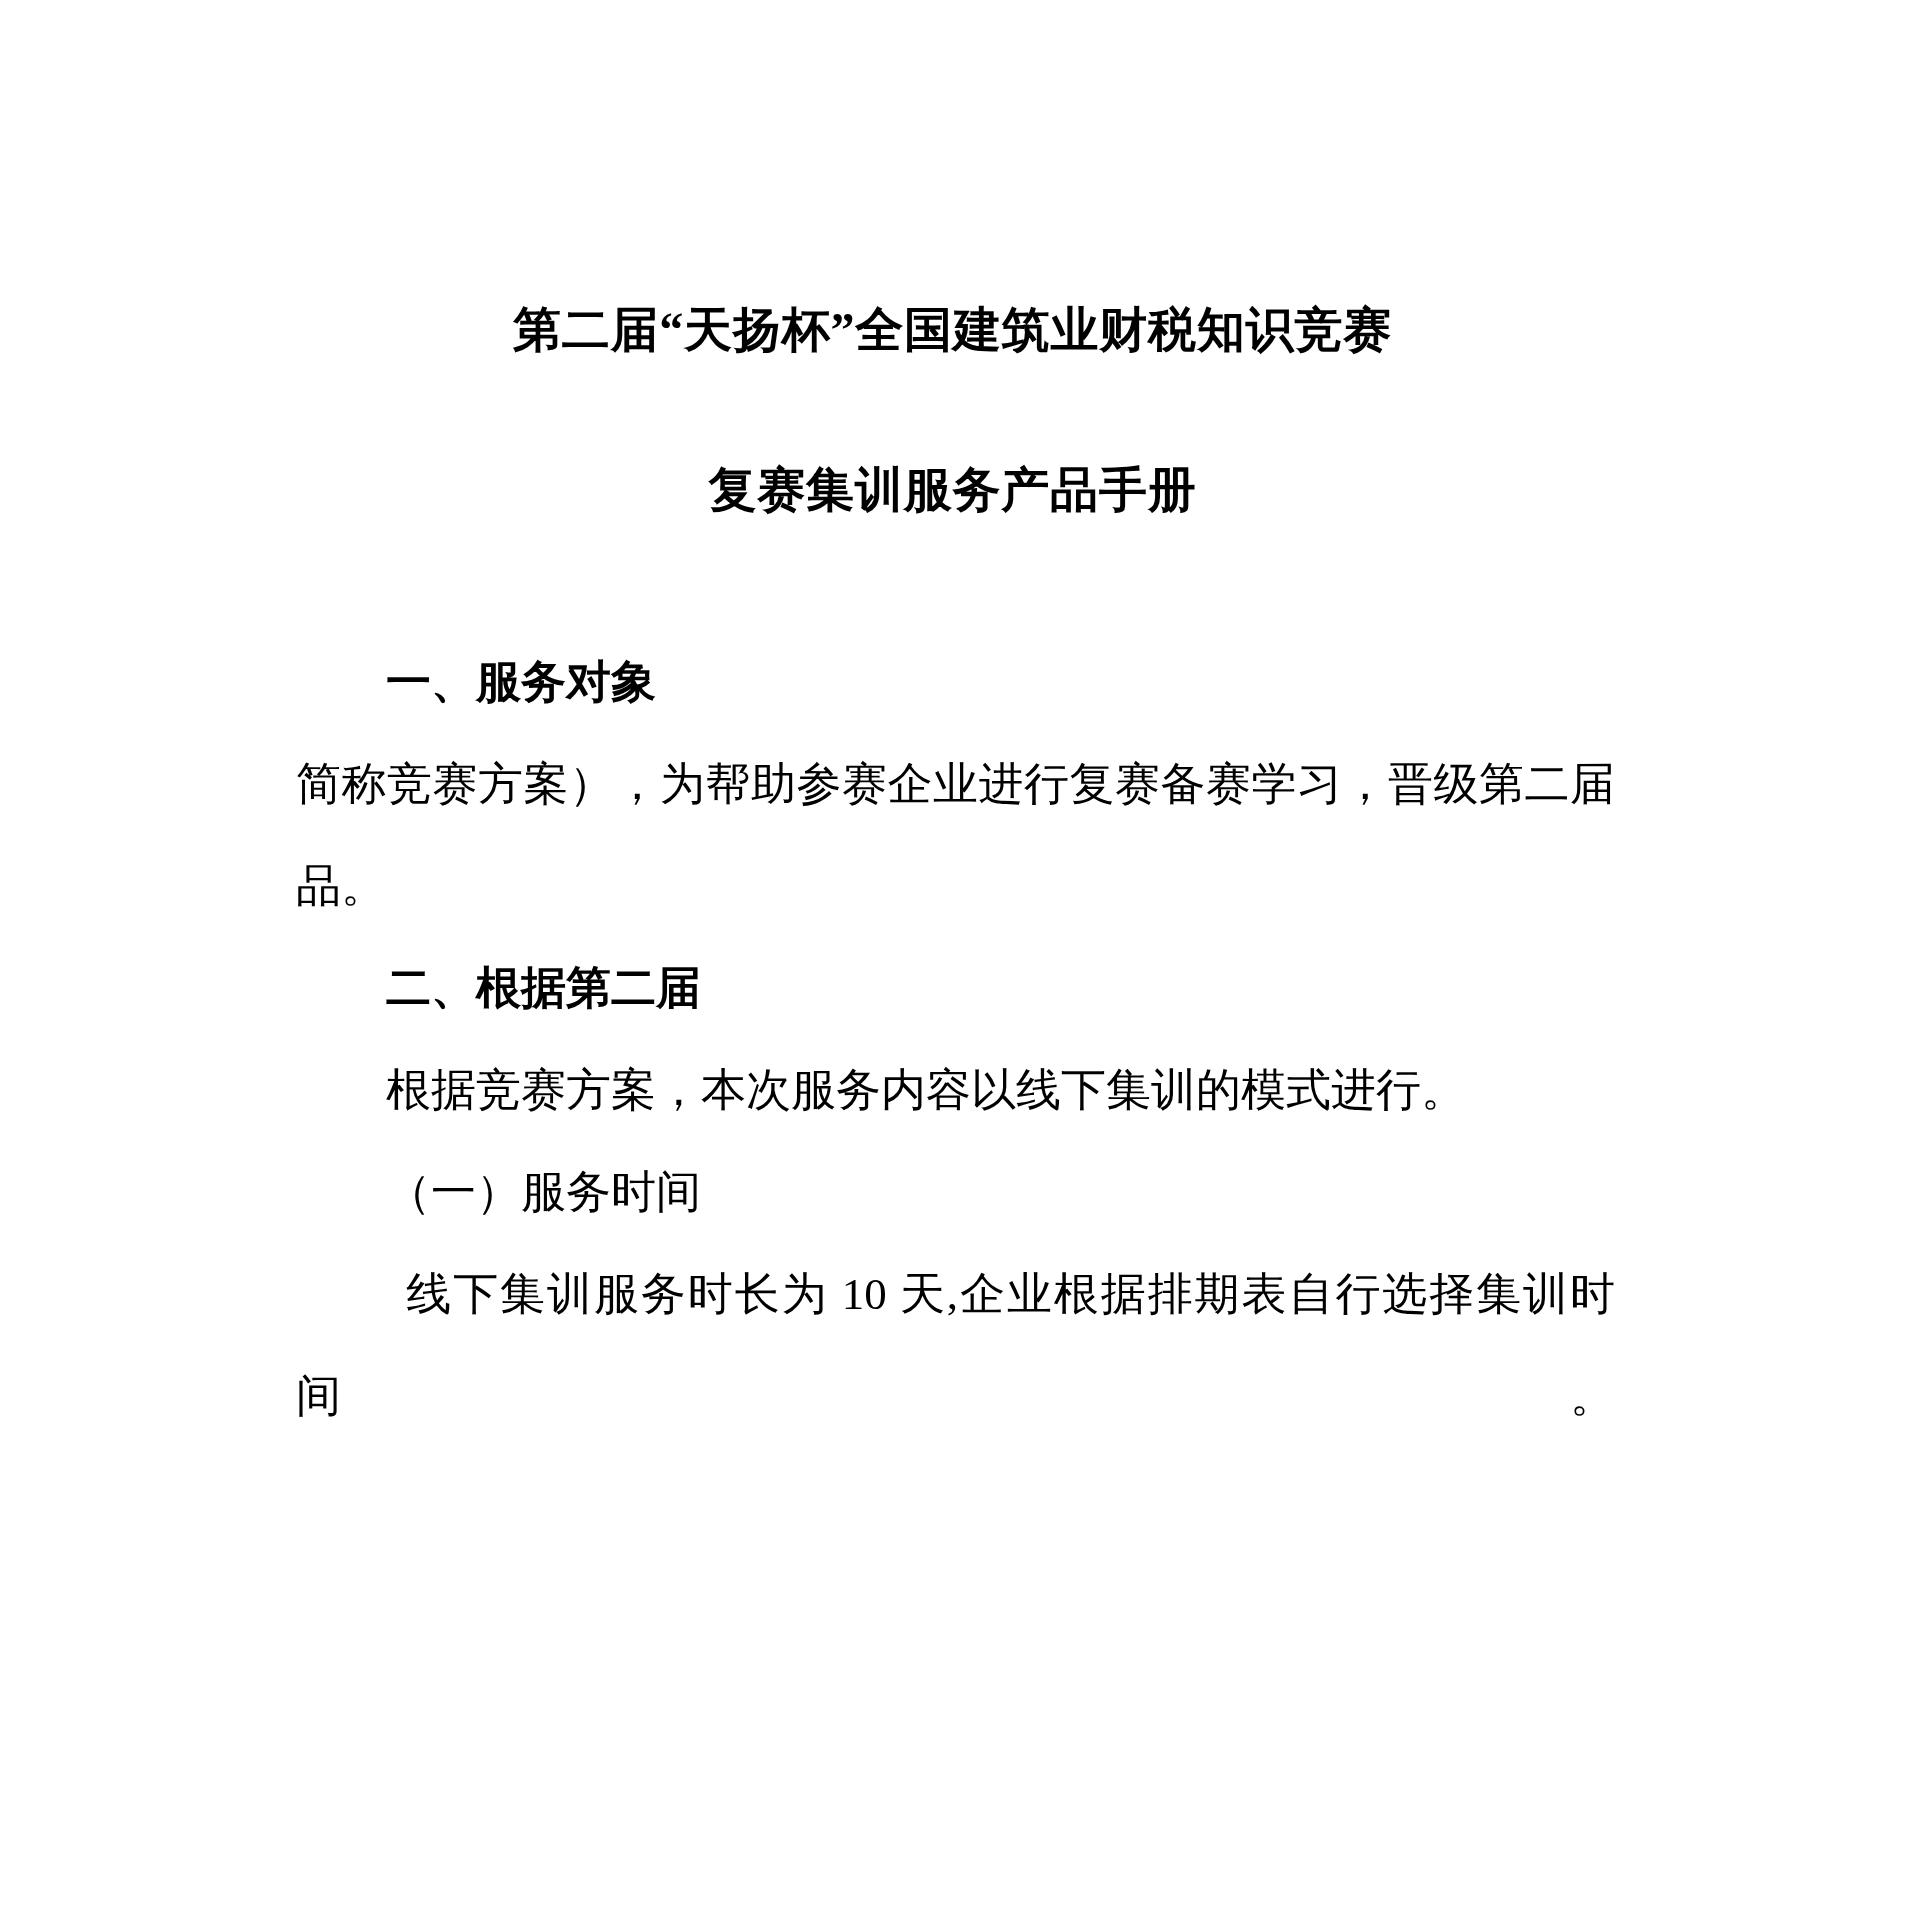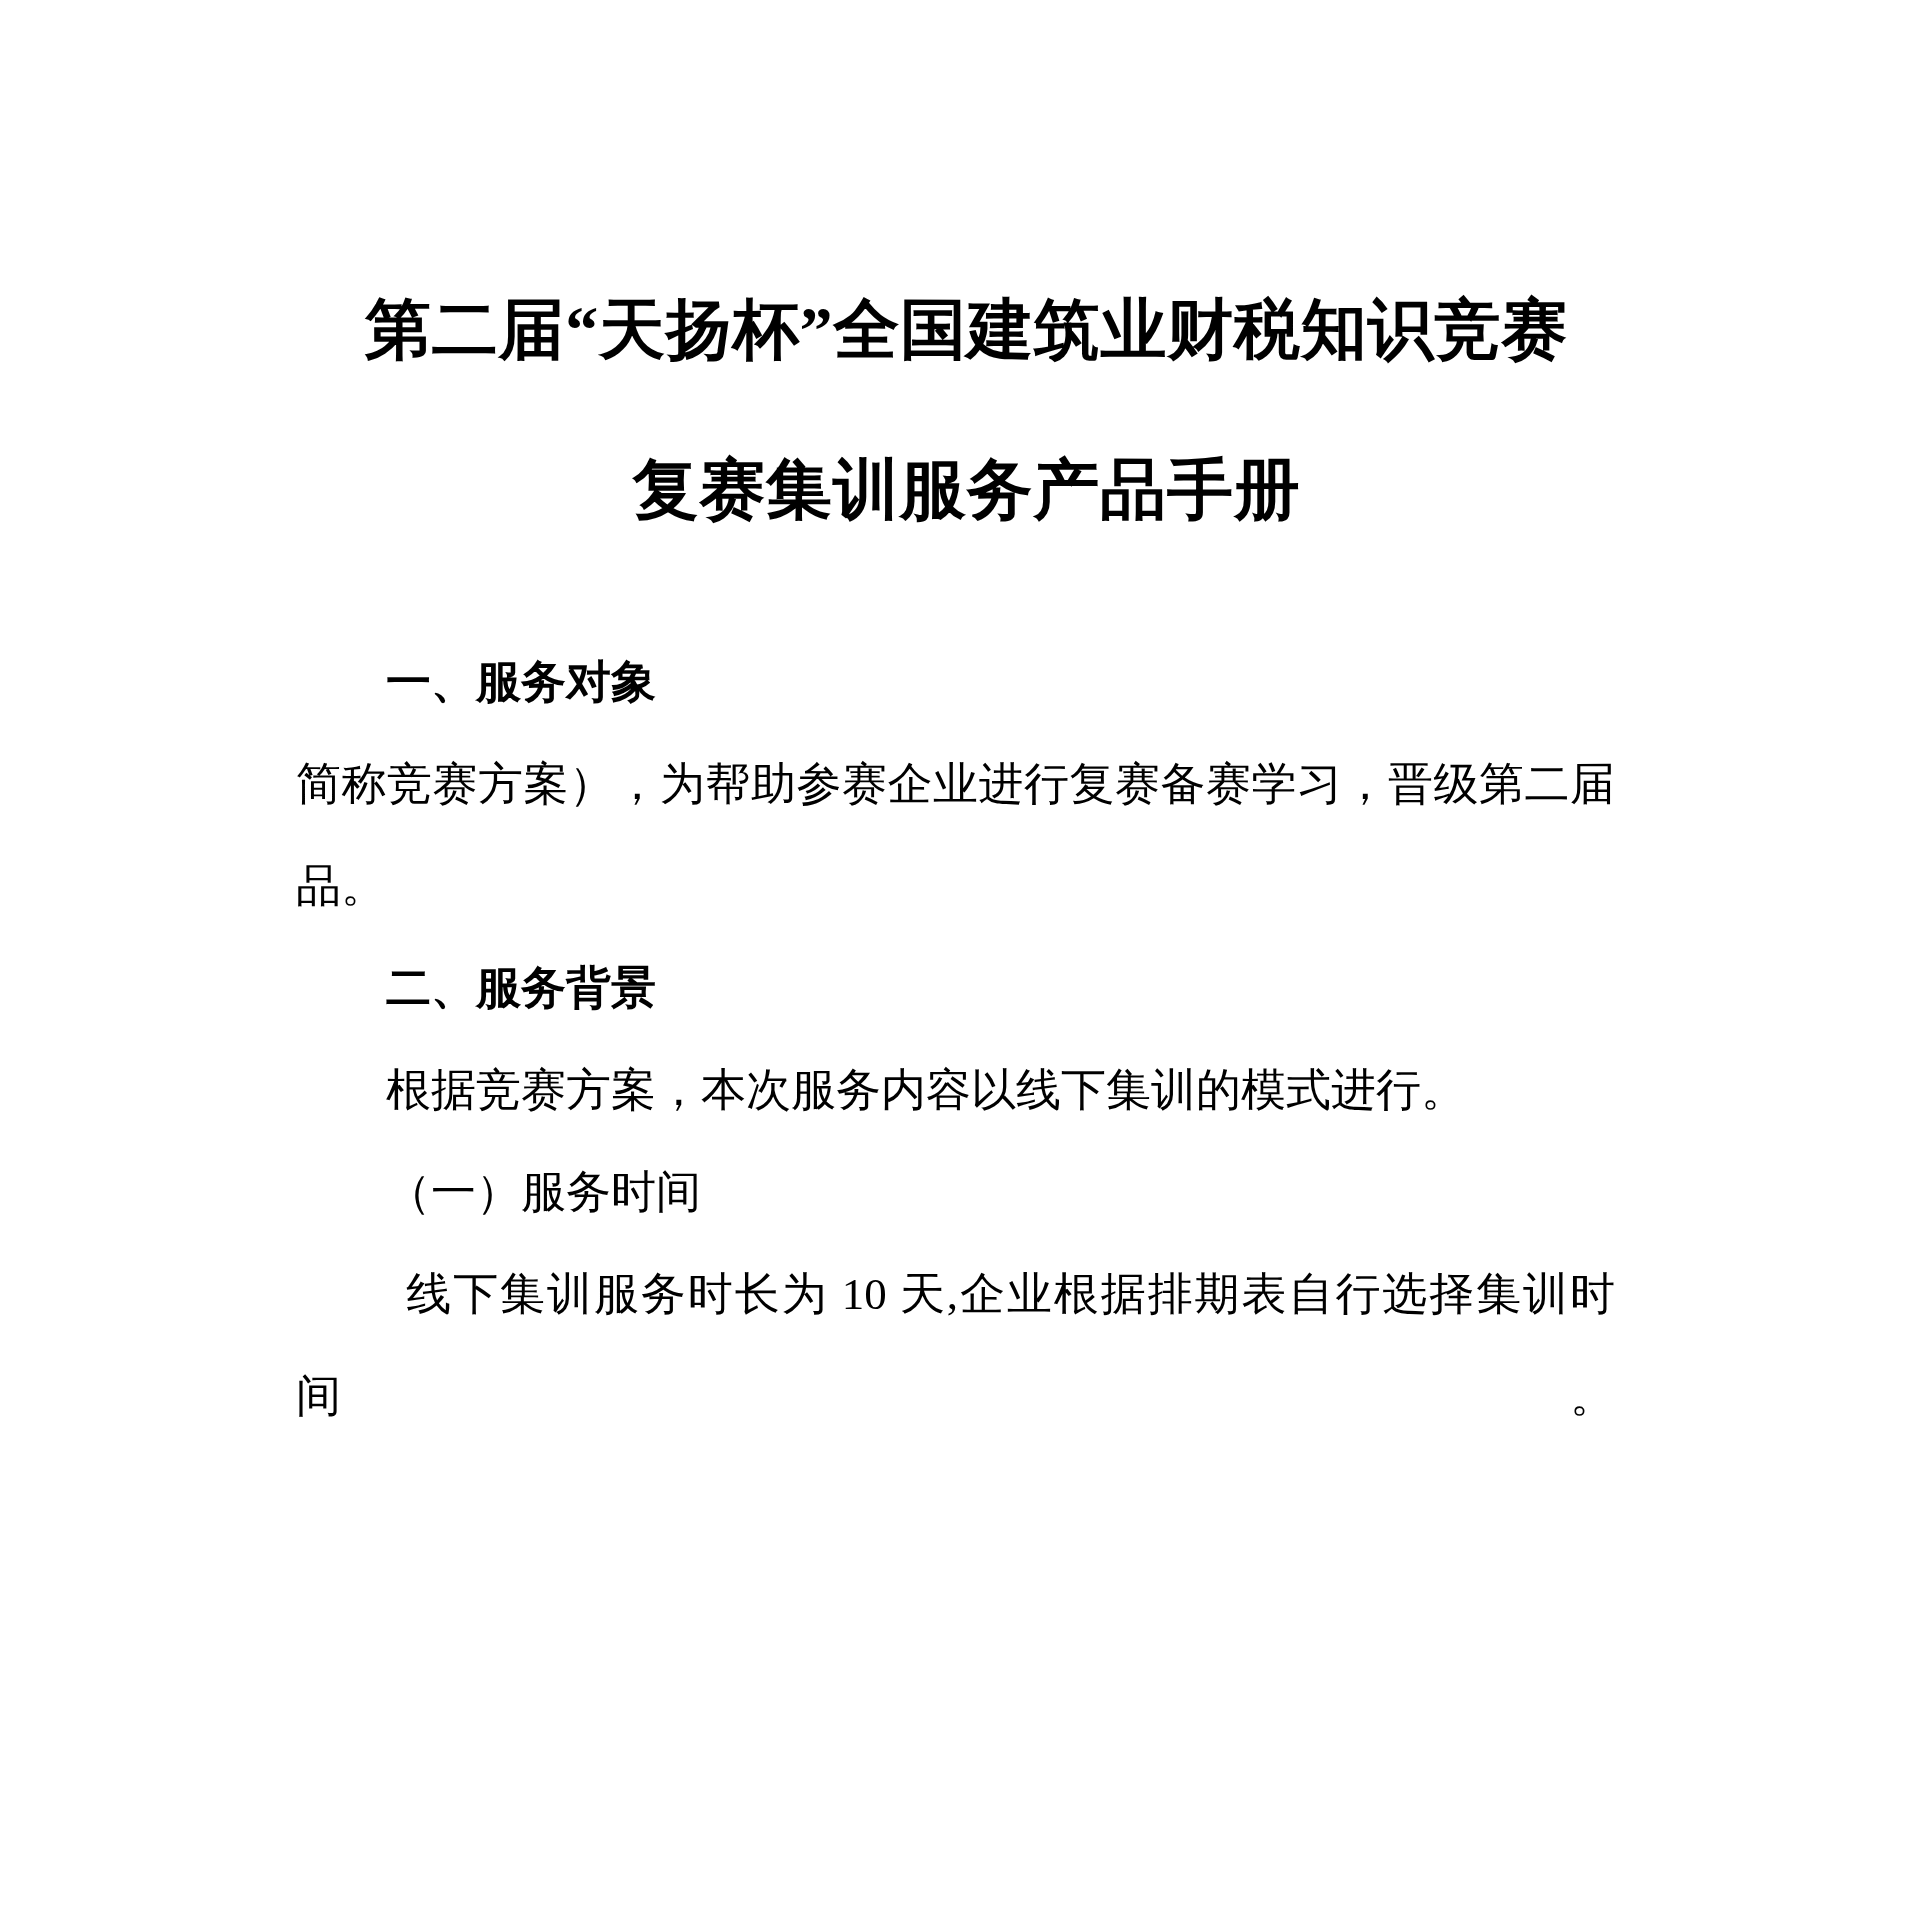--- a/index.html
+++ b/index.html
@@ -10,23 +10,23 @@
     font-family: "Liberation Serif", "DejaVu Serif", serif;
   }
   .page {
     position: relative;
     width: 1911px; height: 2703px;
     background: #ffffff;
     overflow: hidden;
   }
   .title-block {
     position: absolute;
-    top: 250px; left: 307px; width: 1319px;
+    top: 250px; left: 293px; width: 1319px;
     text-align: center;
-    font-size: 66px;
+    font-size: 48px;
     line-height: 160px;
     font-weight: 700;
     letter-spacing: 0.8px;
   }
   .content {
     position: absolute;
     top: 631px; left: 296px; width: 1319px;
     font-size: 45px;
     line-height: 102px;
     text-align: justify;
@@ -44,21 +44,21 @@
 
   <div class="title-block">
     <div class="title-line">第二届“天扬杯”全国建筑业财税知识竞赛</div>
     <div class="title-line">复赛集训服务产品手册</div>
   </div>
 
   <div class="content">
     <div class="ln bold ind">一、服务对象</div>
     <div class="ln stretch">简称竞赛方案），为帮助参赛企业进行复赛备赛学习，晋级第二届</div>
     <div class="ln">品。</div>
-    <div class="ln bold ind">二、服务背景</div>
+    <div class="ln bold ind">二、根据第二届</div>
     <div class="ln ind">根据竞赛方案，本次服务内容以线下集训的模式进行。</div>
     <div class="ln ind">（一）服务时间</div>
     <div class="ln ind-lg stretch">线下集训服务时长为 10 天,企业根据排期表自行选择集训时间。</div>
 
   </div>
 
 </div>
 
 
 </body></html>

